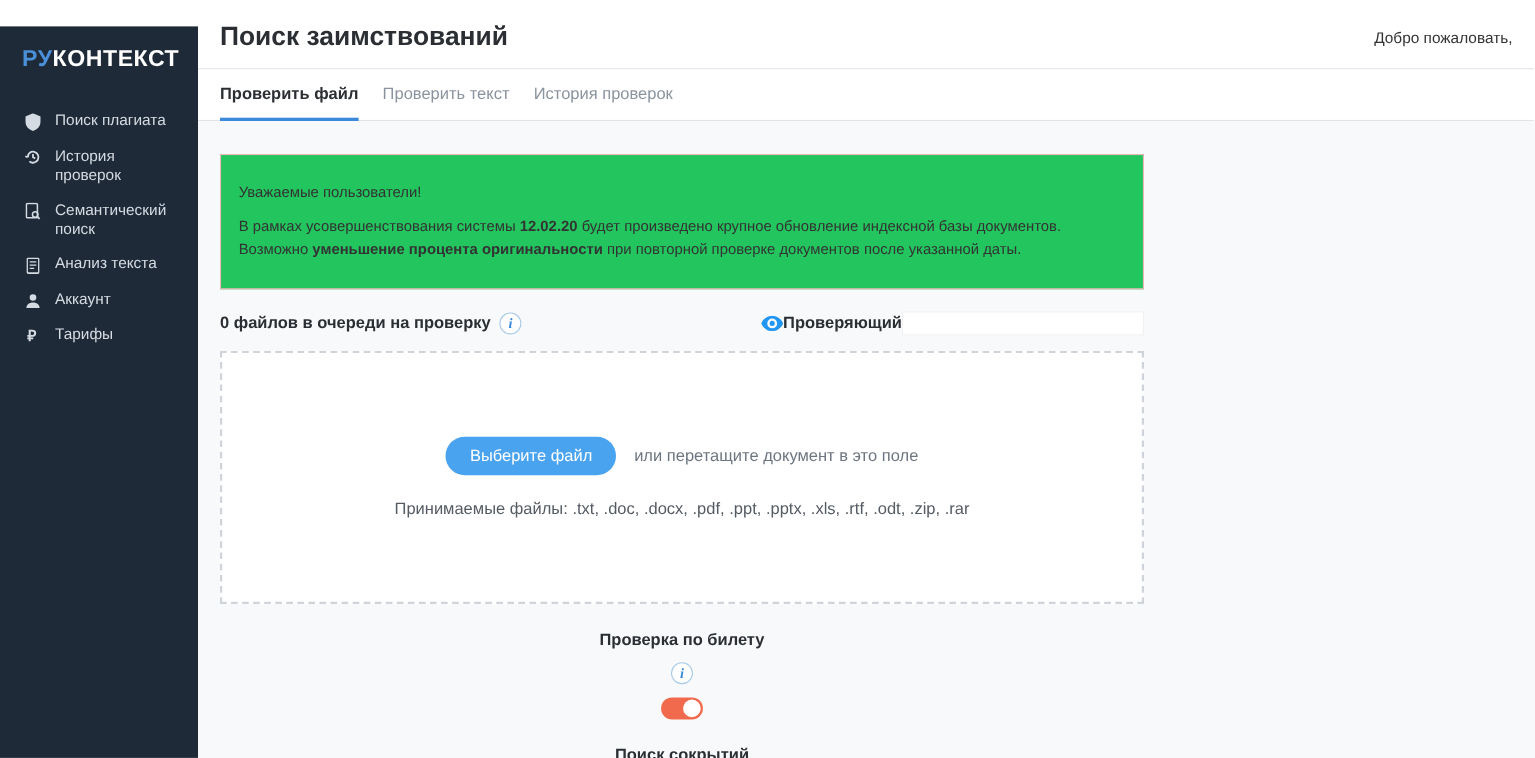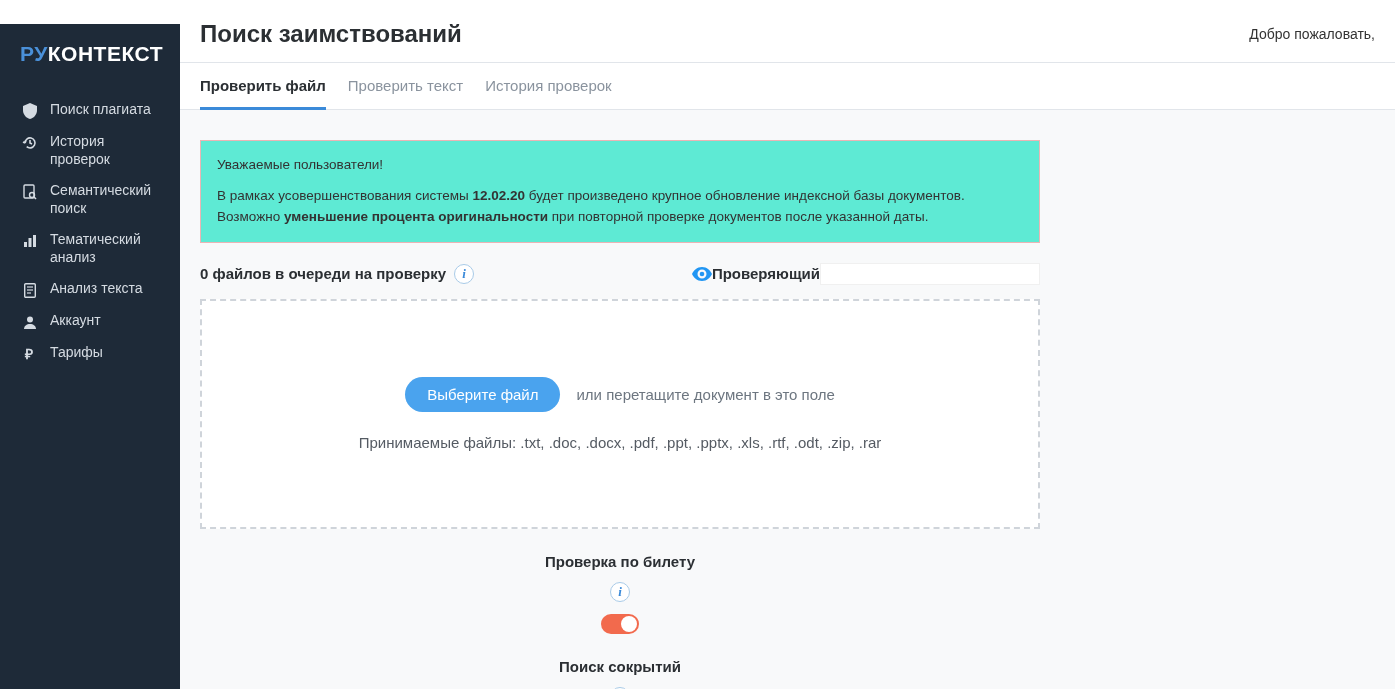--- a/index.html
+++ b/index.html
@@ -91,23 +91,23 @@
 .content {
   flex: 1;
   background: #f8f9fa;
   padding: 30px 20px;
   overflow: auto;
 }
 .inner {
   max-width: 840px;
 }
 .alert {
-  background: #5eead4;
+  background: #22c55e;
   border: 1px solid #ebb4b5;
-  padding: 14px 16px;
+  padding: 24px 16px;
   font-size: 13.5px;
   color: #333;
   line-height: 1.55;
   margin-bottom: 20px;
 }
 .alert .title { font-weight: 400; margin-bottom: 10px; }
 .alert .bold { font-weight: 700; }
 
 .queue-row {
   display: flex;
@@ -257,30 +257,20 @@
     <span class="nav-icon">
       <svg width="14" height="16" viewBox="0 0 14 16">
           <rect x="1" y="1" width="10" height="13" rx="1" fill="none" stroke="#d5dbe2" stroke-width="1.4"></rect>
           <circle cx="9" cy="11" r="2.5" fill="none" stroke="#d5dbe2" stroke-width="1.4"></circle>
           <line x1="11" y1="13" x2="13" y2="15" stroke="#d5dbe2" stroke-width="1.6"></line>
         </svg>
     </span>
     <span class="nav-label">Семантический поиск</span>
   </div>
 
-  <div class="nav-item">
-    <span class="nav-icon">
-      <svg width="14" height="14" viewBox="0 0 14 14">
-          <rect x="1" y="8" width="3" height="5" fill="#d5dbe2"></rect>
-          <rect x="5.5" y="4" width="3" height="9" fill="#d5dbe2"></rect>
-          <rect x="10" y="1" width="3" height="12" fill="#d5dbe2"></rect>
-        </svg>
-    </span>
-    <span class="nav-label">Тематический анализ</span>
-  </div>
 
   <div class="nav-item">
     <span class="nav-icon">
       <svg width="12" height="15" viewBox="0 0 12 15">
           <rect x="0.7" y="0.7" width="10.6" height="13.6" rx="1" fill="none" stroke="#d5dbe2" stroke-width="1.4"></rect>
           <line x1="3" y1="4" x2="9" y2="4" stroke="#d5dbe2" stroke-width="1.2"></line>
           <line x1="3" y1="7" x2="9" y2="7" stroke="#d5dbe2" stroke-width="1.2"></line>
           <line x1="3" y1="10" x2="7" y2="10" stroke="#d5dbe2" stroke-width="1.2"></line>
         </svg>
     </span>

